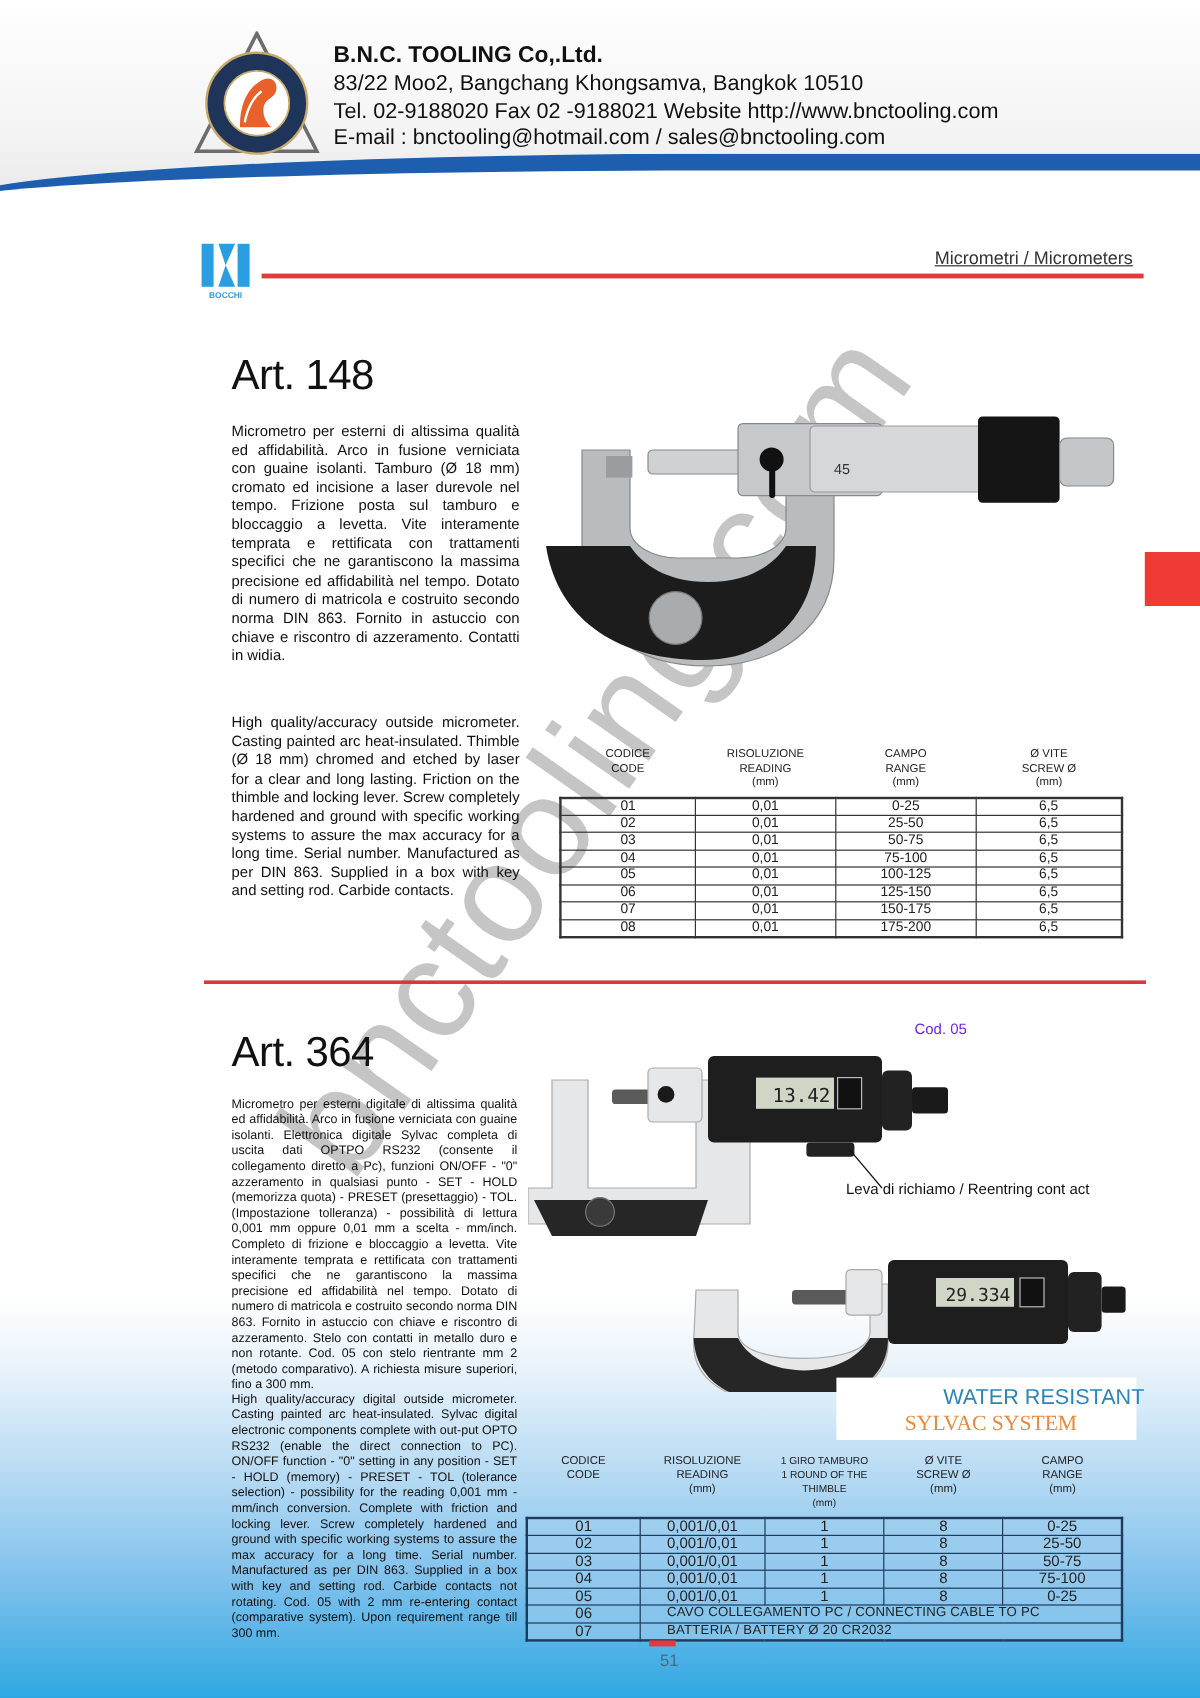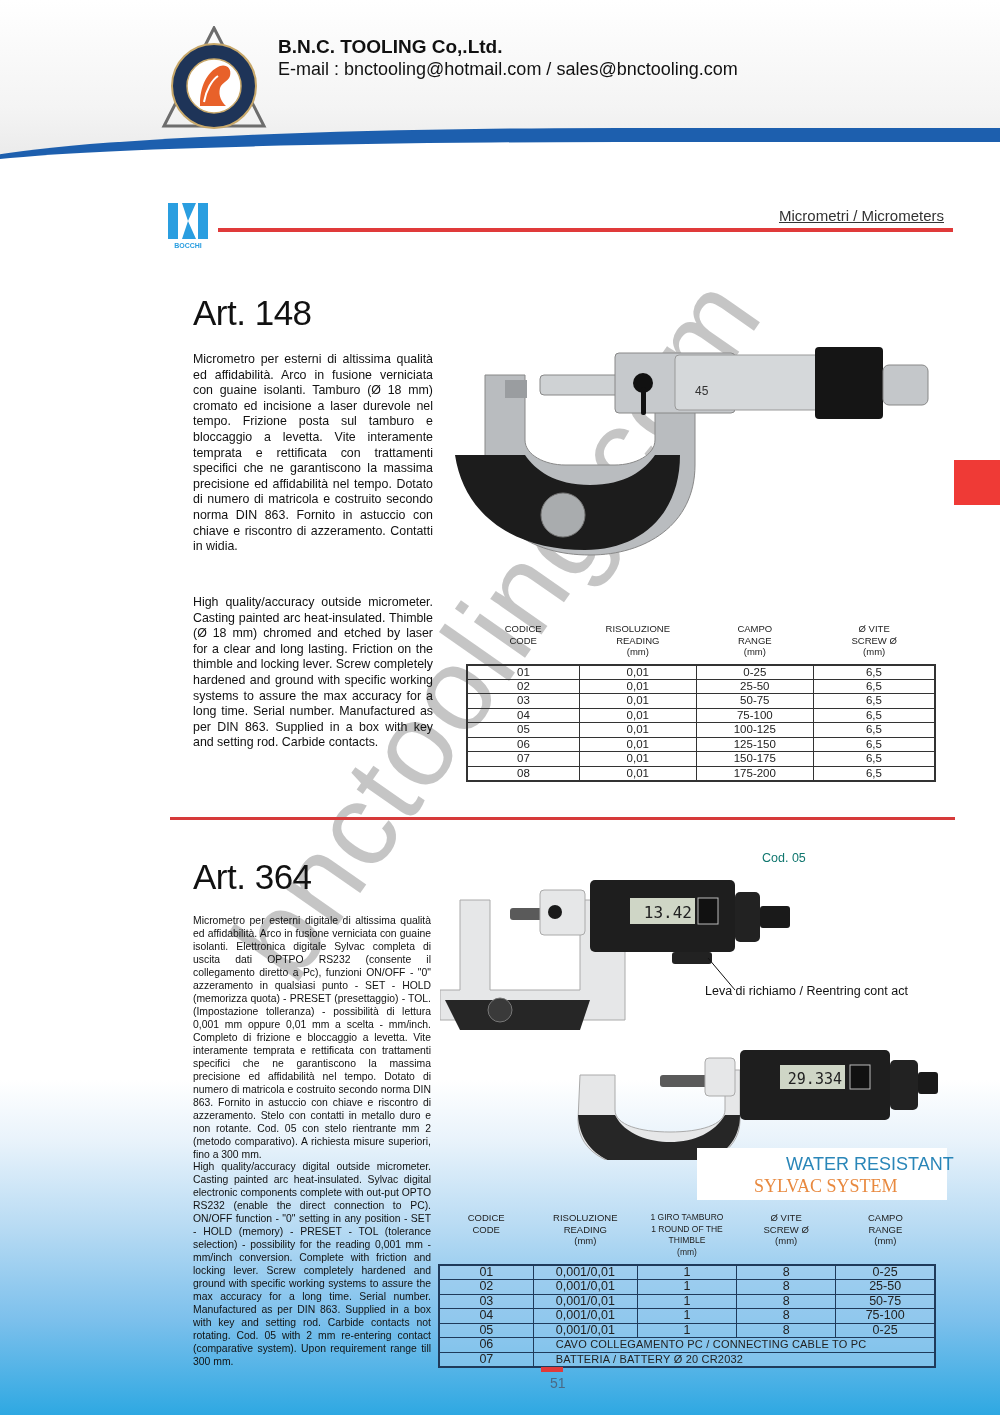--- a/index.html
+++ b/index.html
@@ -78,21 +78,21 @@
   .spec-table tbody { border: 2px solid #333; }
   .t223 td { background: rgba(160, 205, 238, 0.55); border-color: #1f3a5a; font-size: 12.5px; height: 14.5px; }
   .t223 tbody { border-color: #1f3a5a; }
   .t223 td.span-left { text-align: left; padding-left: 22px; font-size: 11px; letter-spacing: 0.2px; }
   .mid-rule {
     position: absolute; left: 170px; top: 817px; width: 785px; height: 3px;
     background: #d63a3a;
   }
   .cod-label {
     position: absolute; left: 762px; top: 851px;
-    font-family: "Liberation Sans", sans-serif; font-size: 12.5px; color: #0f766e;
+    font-family: "Liberation Sans", sans-serif; font-size: 12.5px; color: #6d28d9;
   }
   .leva-label {
     position: absolute; left: 705px; top: 984px;
     font-family: "Liberation Sans", sans-serif; font-size: 12.5px; color: #111;
   }
   .water-box {
     position: absolute; left: 697px; top: 1148px; width: 250px; height: 52px;
     background: #fff;
   }
   .water-1 {
@@ -123,20 +123,22 @@
   <div class="header-swoosh"></div>
   <svg class="logo" viewBox="0 0 108 108">
     <polygon points="54,2 104,100 4,100" fill="none" stroke="#6d6d6d" stroke-width="3"></polygon>
     <circle cx="54" cy="60" r="42" fill="#1e3458" stroke="#c8a86a" stroke-width="2"></circle>
     <circle cx="54" cy="60" r="27" fill="#fff" stroke="#c8a86a" stroke-width="1.5"></circle>
     <path d="M40,78 C40,62 46,46 60,40 C66,38 72,42 70,50 C68,56 62,56 60,62 C58,70 62,76 66,80 L40,80 Z" fill="#e8612a"></path>
     <path d="M44,76 C46,64 52,54 58,50" stroke="#fff" stroke-width="2" fill="none"></path>
   </svg>
   <div class="company-block">
     <div class="company-name">B.N.C. TOOLING Co,.Ltd.</div>
+    <div class="company-line">83/22 Moo2, Bangchang Khongsamva, Bangkok 10510</div>
+    <div class="company-line">Tel. 02-9188020 Fax 02 -9188021 Website http://www.bnctooling.com</div>
     <div class="company-line">E-mail : bnctooling@hotmail.com / sales@bnctooling.com</div>
   </div>
 </div>
 
 <svg class="bocchi-logo" viewBox="0 0 44 46">
   <rect x="2" y="0" width="10" height="36" fill="#2a9ee0"></rect>
   <path d="M16,0 L30,0 L22,18 L30,36 L16,36 L22,18 Z" fill="#2a9ee0"></path>
   <rect x="32" y="0" width="10" height="36" fill="#2a9ee0"></rect>
   <text x="22" y="45" font-size="7" font-weight="bold" text-anchor="middle" fill="#2a9ee0" font-family="Liberation Sans, sans-serif">BOCCHI</text>
 </svg>

